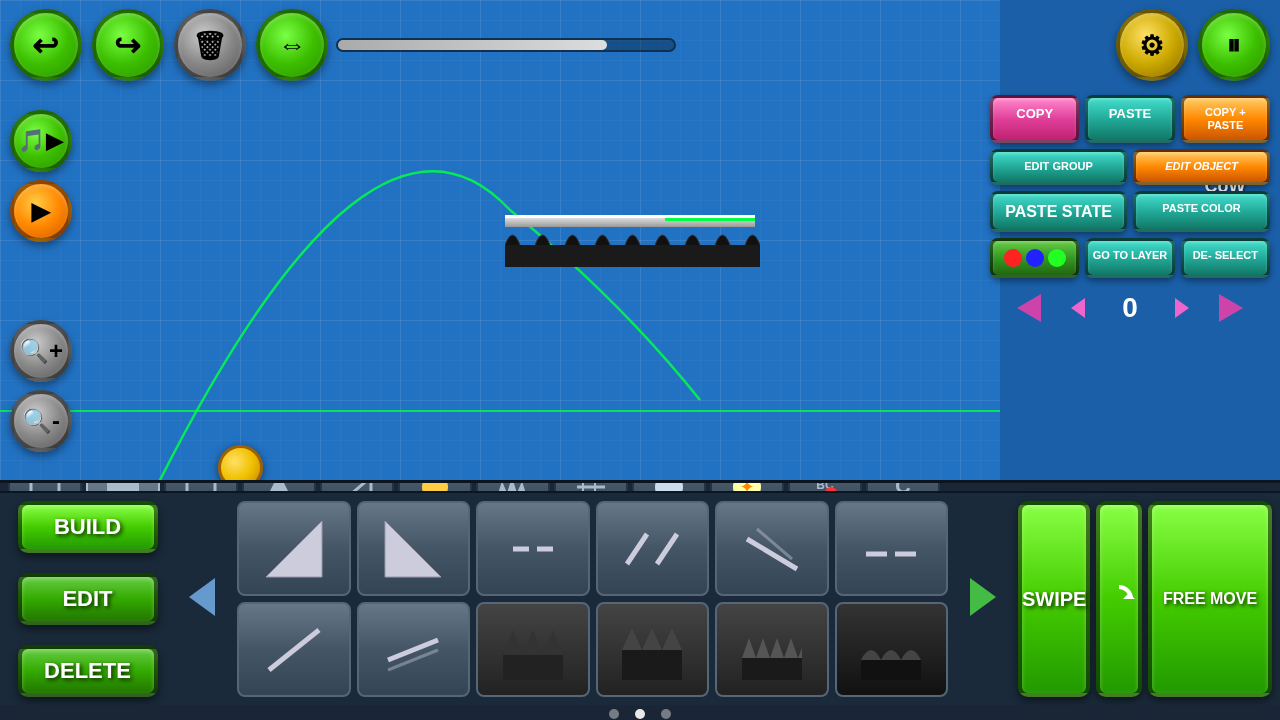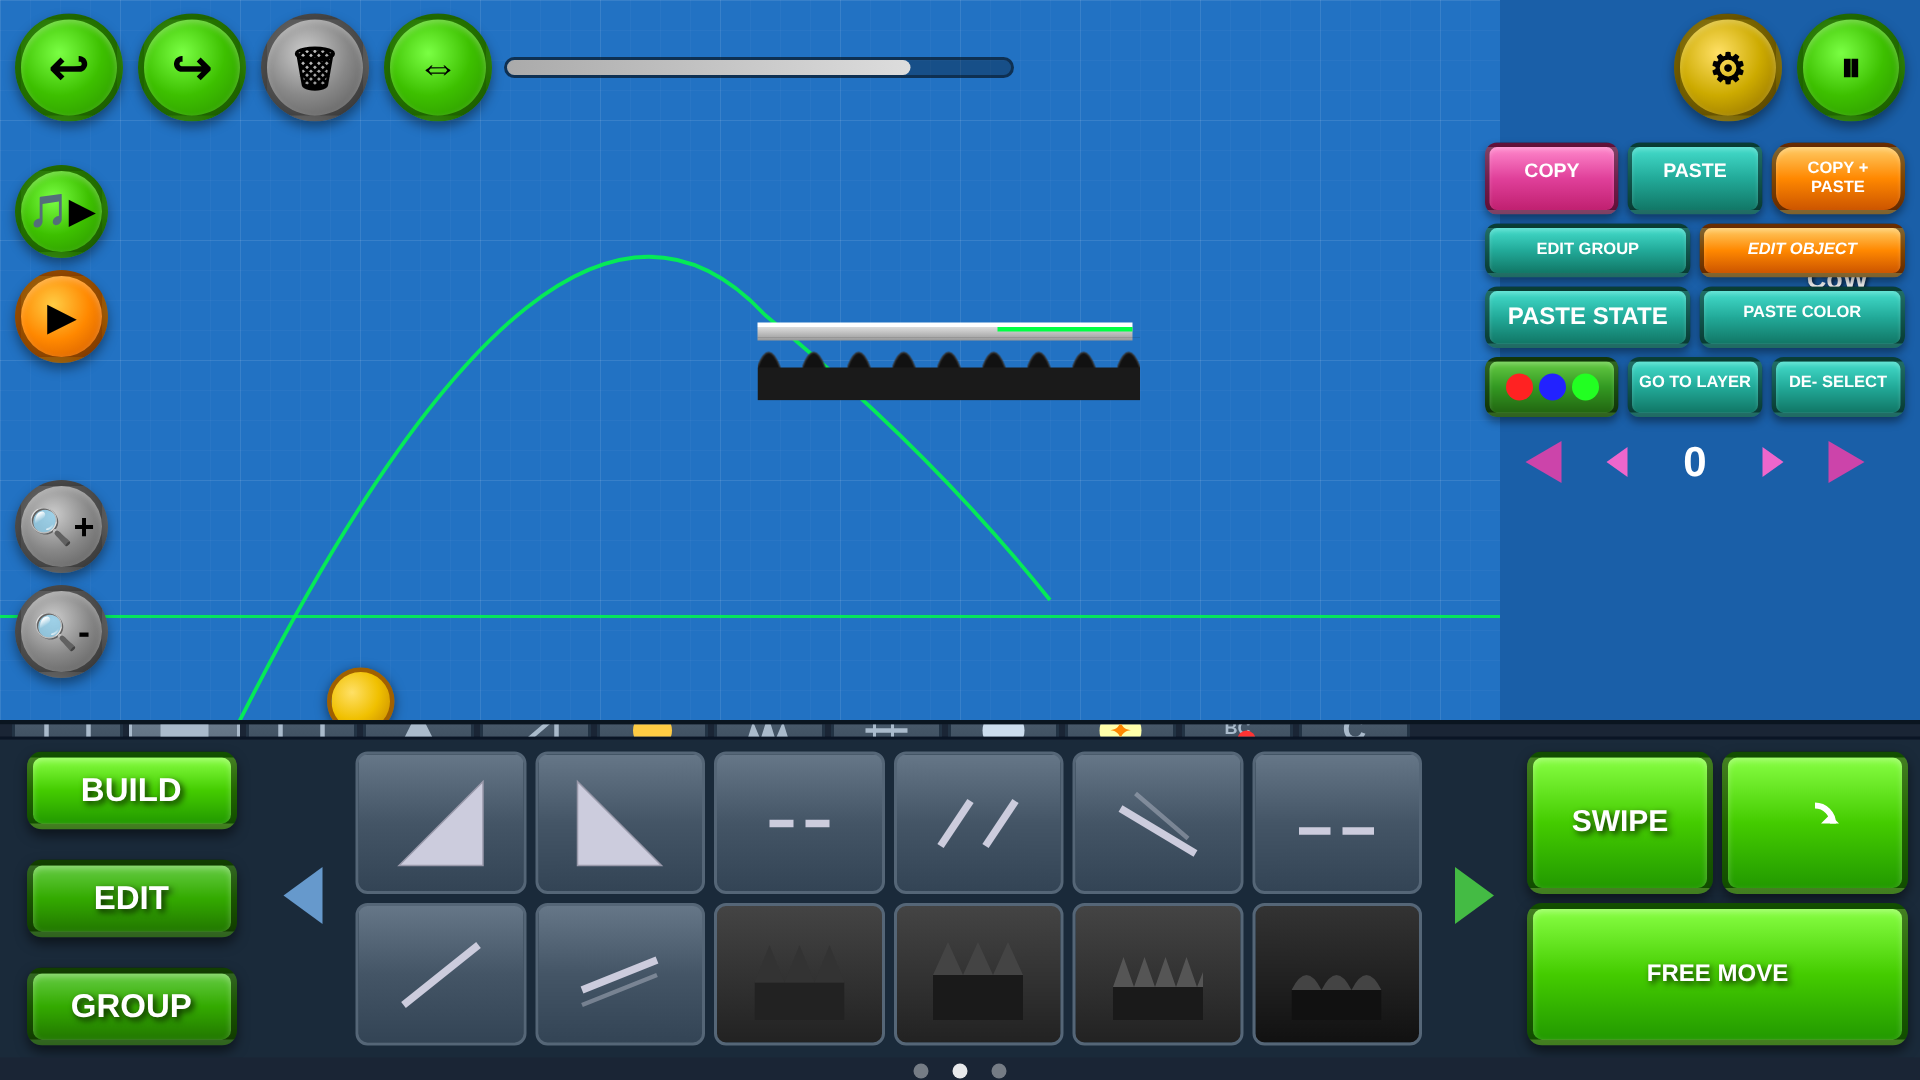--- a/index.html
+++ b/index.html
@@ -139,20 +139,21 @@
       width: 280px;
       display: flex;
       flex-direction: column;
       gap: 6px;
       z-index: 100;
     }
 
     .panel-row {
       display: flex;
       gap: 6px;
+      justify-content: flex-end;
     }
 
     .panel-btn {
       flex: 1;
       padding: 8px 4px;
       border-radius: 8px;
       border: 3px solid rgba(0,0,0,0.5);
       cursor: pointer;
       text-align: center;
       font-size: 13px;
@@ -287,21 +288,21 @@
       align-items: center;
       justify-content: center;
       font-size: 20px;
       overflow: hidden;
     }
 
     
     .right-action-panel {
       width: 270px;
       display: flex;
-      flex-direction: column;
+      flex-direction: row;
       gap: 6px;
       padding: 8px;
     }
     .action-btn {
       flex: 1;
       border-radius: 10px;
       border: 4px solid rgba(0,0,0,0.5);
       cursor: pointer;
       font-size: 20px;
       font-weight: 900;
@@ -437,21 +438,21 @@
   </div>
   <div class="circle-btn btn-green" style="width:62px;height:62px;background:radial-gradient(circle at 40% 35%, #ffcc44, #ff8800, #cc5500);">
     <span style="font-size:24px;">▶</span>
   </div>
 </div>
 
 <div class="right-panel">
   <div class="panel-row">
     <div class="panel-btn btn-pink">COPY</div>
     <div class="panel-btn btn-teal">PASTE</div>
-    <div class="panel-btn btn-orange" style="font-size:11px;border-radius:14px;">COPY + PASTE</div>
+    <div class="panel-btn btn-orange" style="font-size:11px;">COPY + PASTE</div>
   </div>
   <div class="panel-row">
     <div class="panel-btn btn-teal" style="font-size:11px;">EDIT GROUP</div>
     <div class="panel-btn btn-orange" style="font-size:11px;font-style:italic;">EDIT OBJECT</div>
   </div>
   <div class="panel-row">
     <div class="panel-btn btn-teal" style="font-size:16px;">PASTE STATE</div>
     <div class="panel-btn btn-teal" style="font-size:11px;">PASTE COLOR</div>
   </div>
   <div class="panel-row">
@@ -557,21 +558,21 @@
         <text x="18" y="24" text-anchor="middle" font-size="22" fill="#aabbcc" font-weight="bold">C</text>
       </svg>
     </div>
   </div>
 
   <div class="build-content">
 
     <div class="left-mode-panel">
       <div class="mode-btn mode-build">BUILD</div>
       <div class="mode-btn mode-edit">EDIT</div>
-      <div class="mode-btn mode-delete">GROUP</div>
+      <div class="mode-btn mode-delete">DELETE</div>
     </div>
 
     <div style="display:flex;align-items:center;padding:0 4px;">
       <div>
         <svg width="46" height="46" viewBox="0 0 46 46">
           <polygon points="36,4 10,23 36,42" fill="#6699cc"></polygon>
         </svg>
       </div>
     </div>
 

